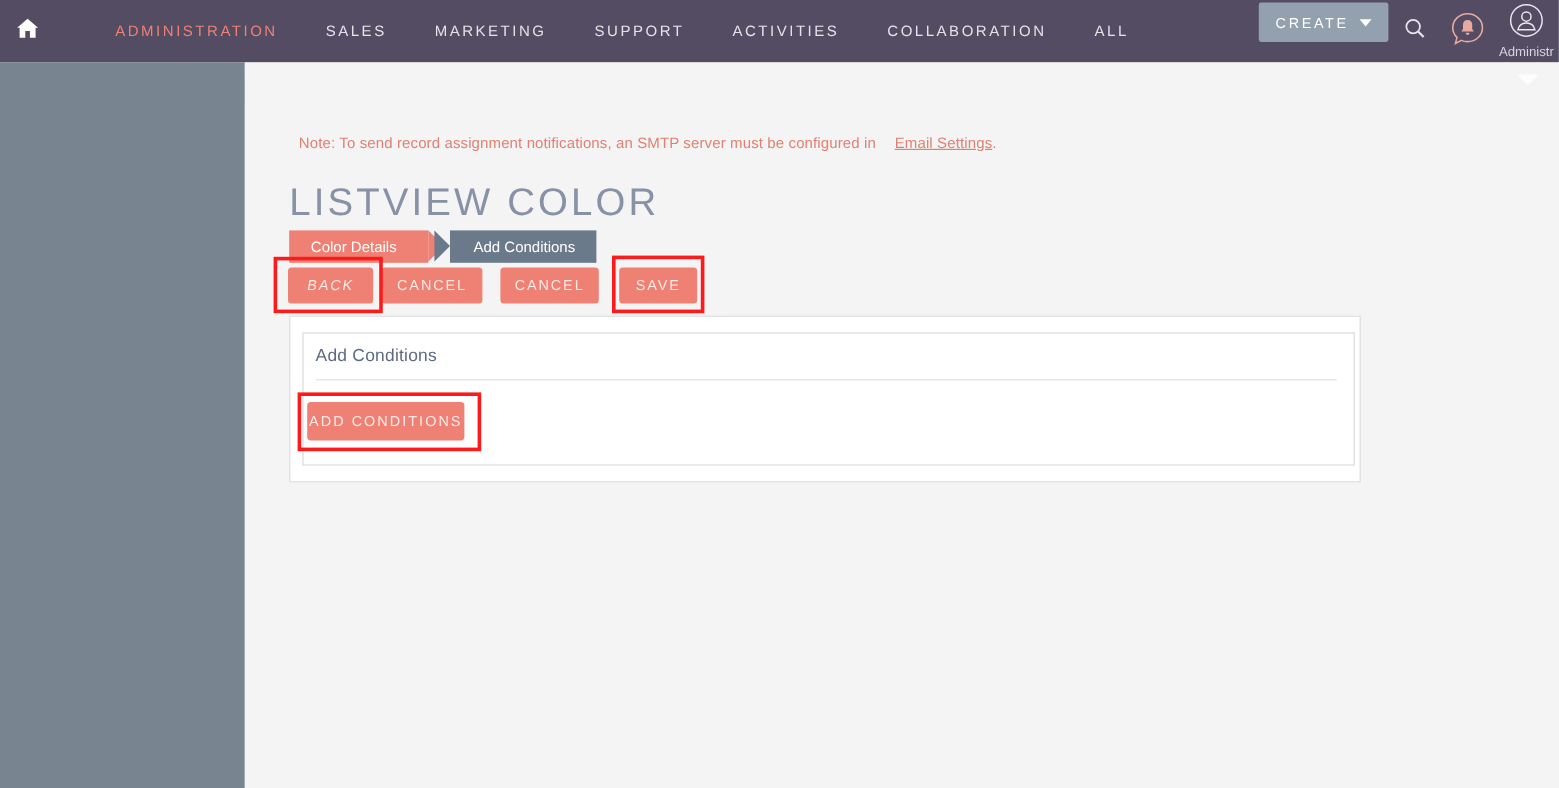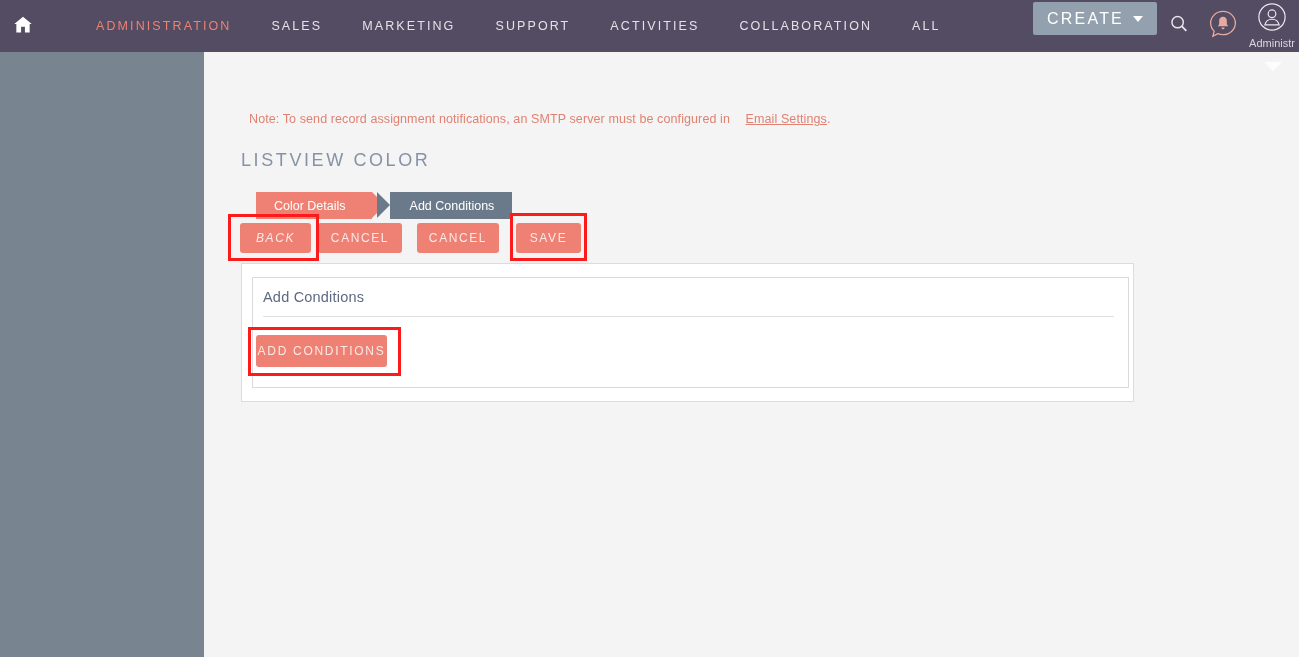--- a/index.html
+++ b/index.html
@@ -39,21 +39,21 @@
   #topbar-right {
     position: absolute; right: 0; top: 0;
     height: 52px;
     display: flex; align-items: flex-start;
   }
   #create-button {
     margin-top: 2px;
     height: 33px;
     background: #93a0ad;
     color: #ffffff;
-    font-size: 16px;
+    font-size: 12px;
     letter-spacing: 2.2px;
     display: flex; align-items: center;
     padding: 0 14px;
     border-radius: 2px;
     cursor: pointer;
     white-space: nowrap;
   }
   #create-caret {
     width: 0; height: 0;
     border-left: 5px solid transparent;
@@ -117,32 +117,31 @@
     letter-spacing: 0.1px;
   }
   #note-link {
     color: #e08273;
     text-decoration: underline;
     cursor: pointer;
     padding-left: 12px;
   }
   #page-title {
     position: absolute; left: 37px; top: 98px;
-    font-size: 18px;
+    font-size: 32px;
     color: #8792a6;
     letter-spacing: 2.6px;
     font-weight: 400;
   }
 
   
   #steps {
     position: absolute; left: 37px; top: 140px;
     display: flex; align-items: center;
     height: 27px;
-    margin-left: 15px;
   }
   .step {
     height: 27px;
     display: flex; align-items: center;
     color: #ffffff;
     font-size: 12.5px;
     position: relative;
     cursor: pointer;
     padding: 0 14px;
   }

